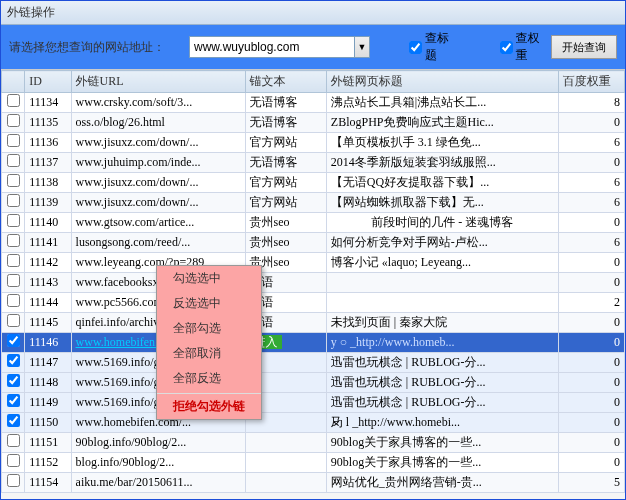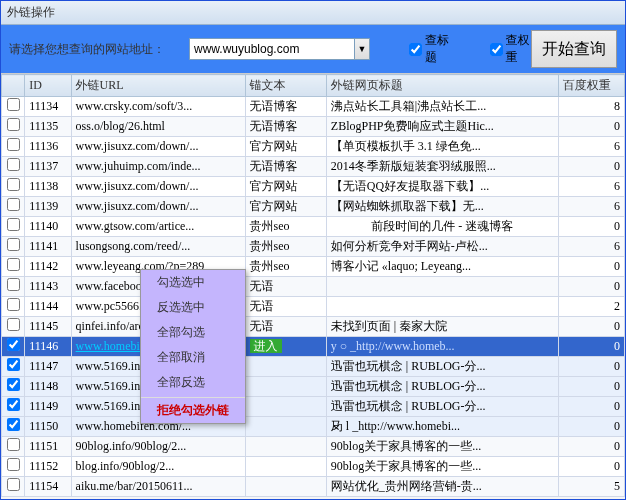--- a/index.html
+++ b/index.html
@@ -73,23 +73,23 @@
     .checkbox-group label {
       display: flex;
       align-items: center;
       gap: 2px;
       cursor: pointer;
     }
     .btn-query {
       background: linear-gradient(to bottom, #f0f0f0, #ddd);
       border: 1px solid #999;
       padding: 2px 10px;
-      font-size: 16px;
+      font-size: 11px;
       cursor: pointer;
-      height: 38px;
+      height: 24px;
       white-space: nowrap;
     }
     .table-container {
       flex: 1;
       overflow: auto;
       position: relative;
     }
     table {
       width: 100%;
       border-collapse: collapse;
@@ -130,27 +130,27 @@
     td.url-col { width: 150px; max-width: 150px; overflow: hidden; text-overflow: ellipsis; }
     td.anchor-col { width: 70px; max-width: 70px; overflow: hidden; text-overflow: ellipsis; }
     td.title-col { width: 200px; max-width: 200px; overflow: hidden; text-overflow: ellipsis; }
     td.rank-col { width: 50px; max-width: 50px; text-align: right; }
     .cb-cell {
       width: 20px;
       text-align: center;
     }
     .context-menu {
       position: absolute;
-      background: #c4b5fd;
+      background: #fca5a5;
       border: 1px solid #999;
       box-shadow: 2px 2px 5px rgba(0,0,0,0.3);
       z-index: 100;
       min-width: 100px;
       top: 195px;
-      left: 139px;
+      left: 155px;
     }
     .context-menu-item {
       padding: 4px 16px;
       cursor: pointer;
       color: #333;
       white-space: nowrap;
     }
     .context-menu-item.danger {
       color: #cc0000;
       font-weight: bold;

